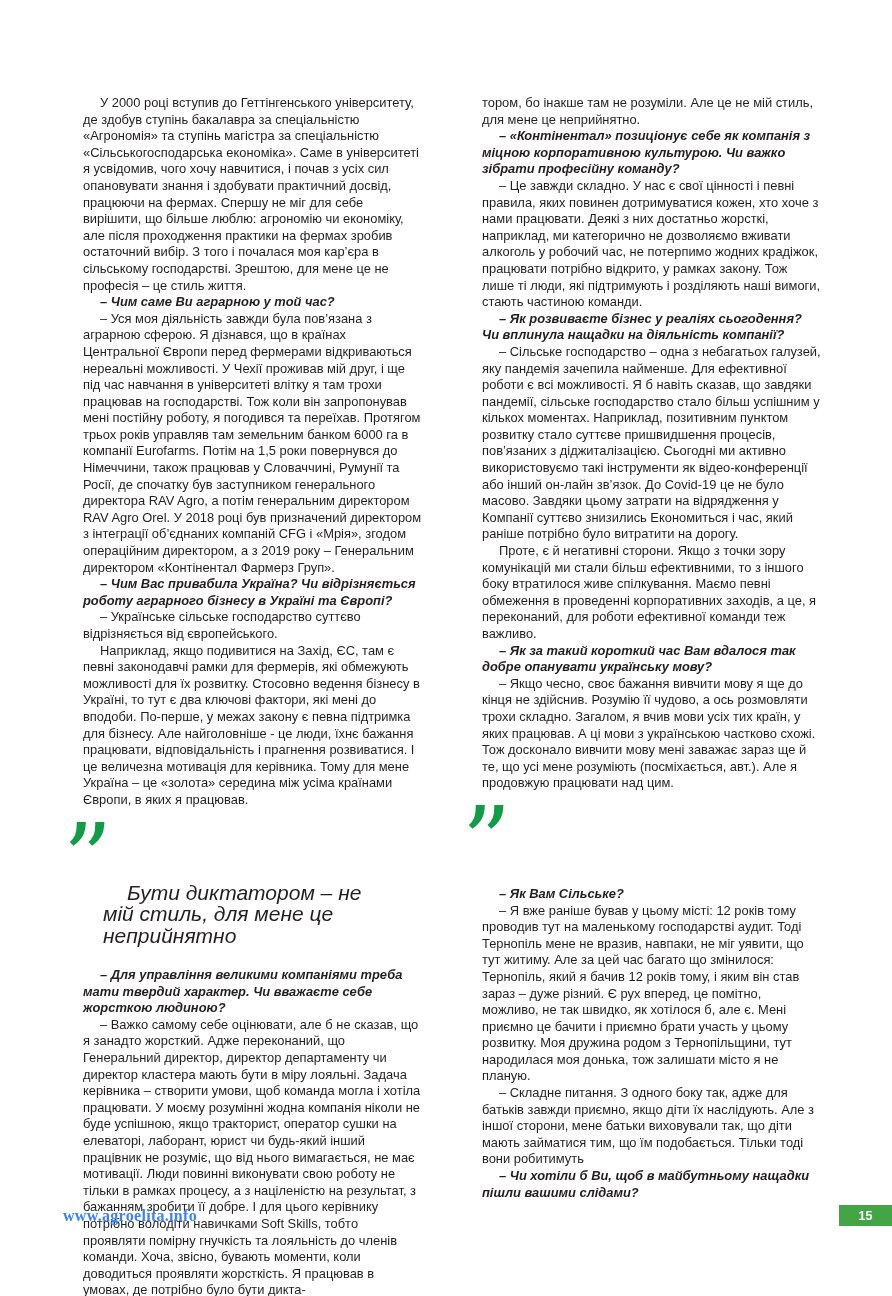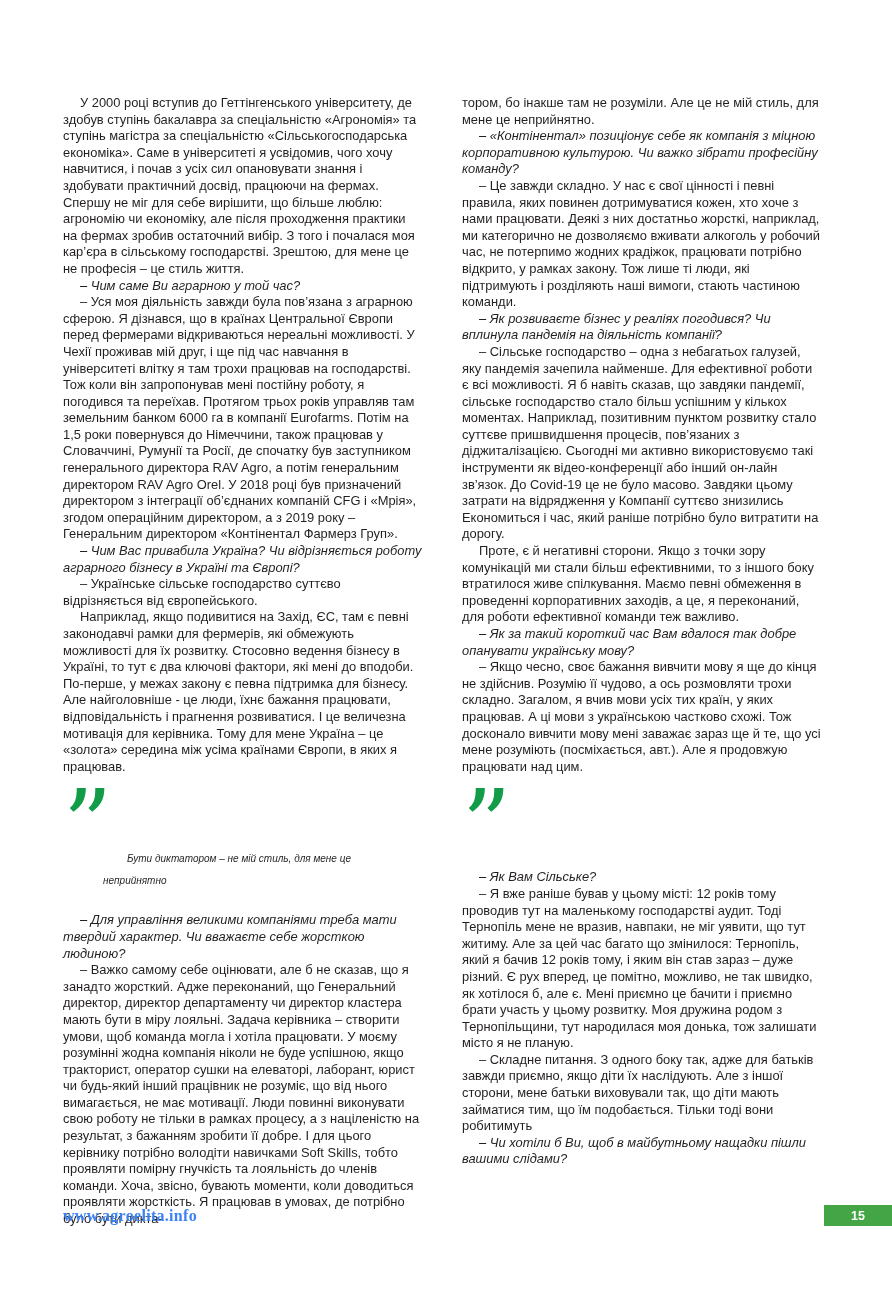--- a/index.html
+++ b/index.html
@@ -24,46 +24,46 @@
     font-size: 12.9px;
     line-height: 16.6px;
     color: #231f20;
     text-align: left;
   }
   .block .qglyph { display: none; }
   .block .btext { display: inline; }
 
   .para .btext,
   .para-noindent .btext,
-  .question .btext { display: block; }
+  .question .btext { display: block; margin-left: 20px; }
 
   .para .btext { text-indent: 17px; }
   .para-noindent .btext { text-indent: 0; }
 
   .question .btext {
-    font-weight: 400;
+    font-weight: 700;
     font-style: italic;
     text-indent: 17px;
   }
 
   .quote { margin: 13px 0 21px 0; }
   .quote .qglyph {
     display: block;
     font-family: "DejaVu Serif", serif;
     font-size: 96px;
     line-height: 74px;
     height: 60px;
     letter-spacing: -11px;
     color: #129c48;
     text-indent: 0;
   }
   .quote .btext {
     display: block;
     font-style: italic;
-    font-size: 10px;
+    font-size: 21px;
     line-height: 21.5px;
     padding-left: 40px;
     padding-right: 26px;
     text-indent: 24px;
     color: #231f20;
   }
 
   .footer-url {
     position: absolute;
     left: 63px; top: 1207px;
@@ -71,21 +71,21 @@
     font-weight: 700;
     font-size: 16px;
     letter-spacing: 0.3px;
     color: #3b82f6;
     text-decoration: none;
   }
 
   .page-badge {
     position: absolute;
     right: 0; top: 1205px;
-    width: 68px; height: 21px;
+    width: 53px; height: 21px;
     background: #43a546;
     color: #ffffff;
     font-size: 12.5px;
     font-weight: 700;
     display: flex;
     align-items: center;
     justify-content: center;
   }
 </style>
 </head>
@@ -142,21 +142,21 @@
         <div class="block question">
 
           <span class="btext">– «Контінентал» позиціонує себе як компанія з міцною корпоративною культурою. Чи важко зібрати професійну команду?</span>
         </div>
         <div class="block para">
 
           <span class="btext">– Це завжди складно. У нас є свої цінності і певні правила, яких повинен дотримуватися кожен, хто хоче з нами працювати. Деякі з них достатньо жорсткі, наприклад, ми категорично не дозволяємо вживати алкоголь у робочий час, не потерпимо жодних крадіжок, працювати потрібно відкрито, у рамках закону. Тож лише ті люди, які підтримують і розділяють наші вимоги, стають частиною команди.</span>
         </div>
         <div class="block question">
 
-          <span class="btext">– Як розвиваєте бізнес у реаліях погодився? Чи вплинула пандемія на діяльність компанії?</span>
+          <span class="btext">– Як розвиваєте бізнес у реаліях сьогодення? Чи вплинула нащадки на діяльність компанії?</span>
         </div>
         <div class="block para">
 
           <span class="btext">– Сільське господарство – одна з небагатьох галузей, яку пандемія зачепила найменше. Для ефективної роботи є всі можливості. Я б навіть сказав, що завдяки пандемії, сільське господарство стало більш успішним у кількох моментах. Наприклад, позитивним пунктом розвитку стало суттєве пришвидшення процесів, пов’язаних з діджиталізацією. Сьогодні ми активно використовуємо такі інструменти як відео-конференції або інший он-лайн зв’язок. До Covid-19 це не було масово. Завдяки цьому затрати на відрядження у Компанії суттєво знизились Економиться і час, який раніше потрібно було витратити на дорогу.</span>
         </div>
         <div class="block para">
 
           <span class="btext">Проте, є й негативні сторони. Якщо з точки зору комунікацій ми стали більш ефективними, то з іншого боку втратилося живе спілкування. Маємо певні обмеження в проведенні корпоративних заходів, а це, я переконаний, для роботи ефективної команди теж важливо.</span>
         </div>
         <div class="block question">

